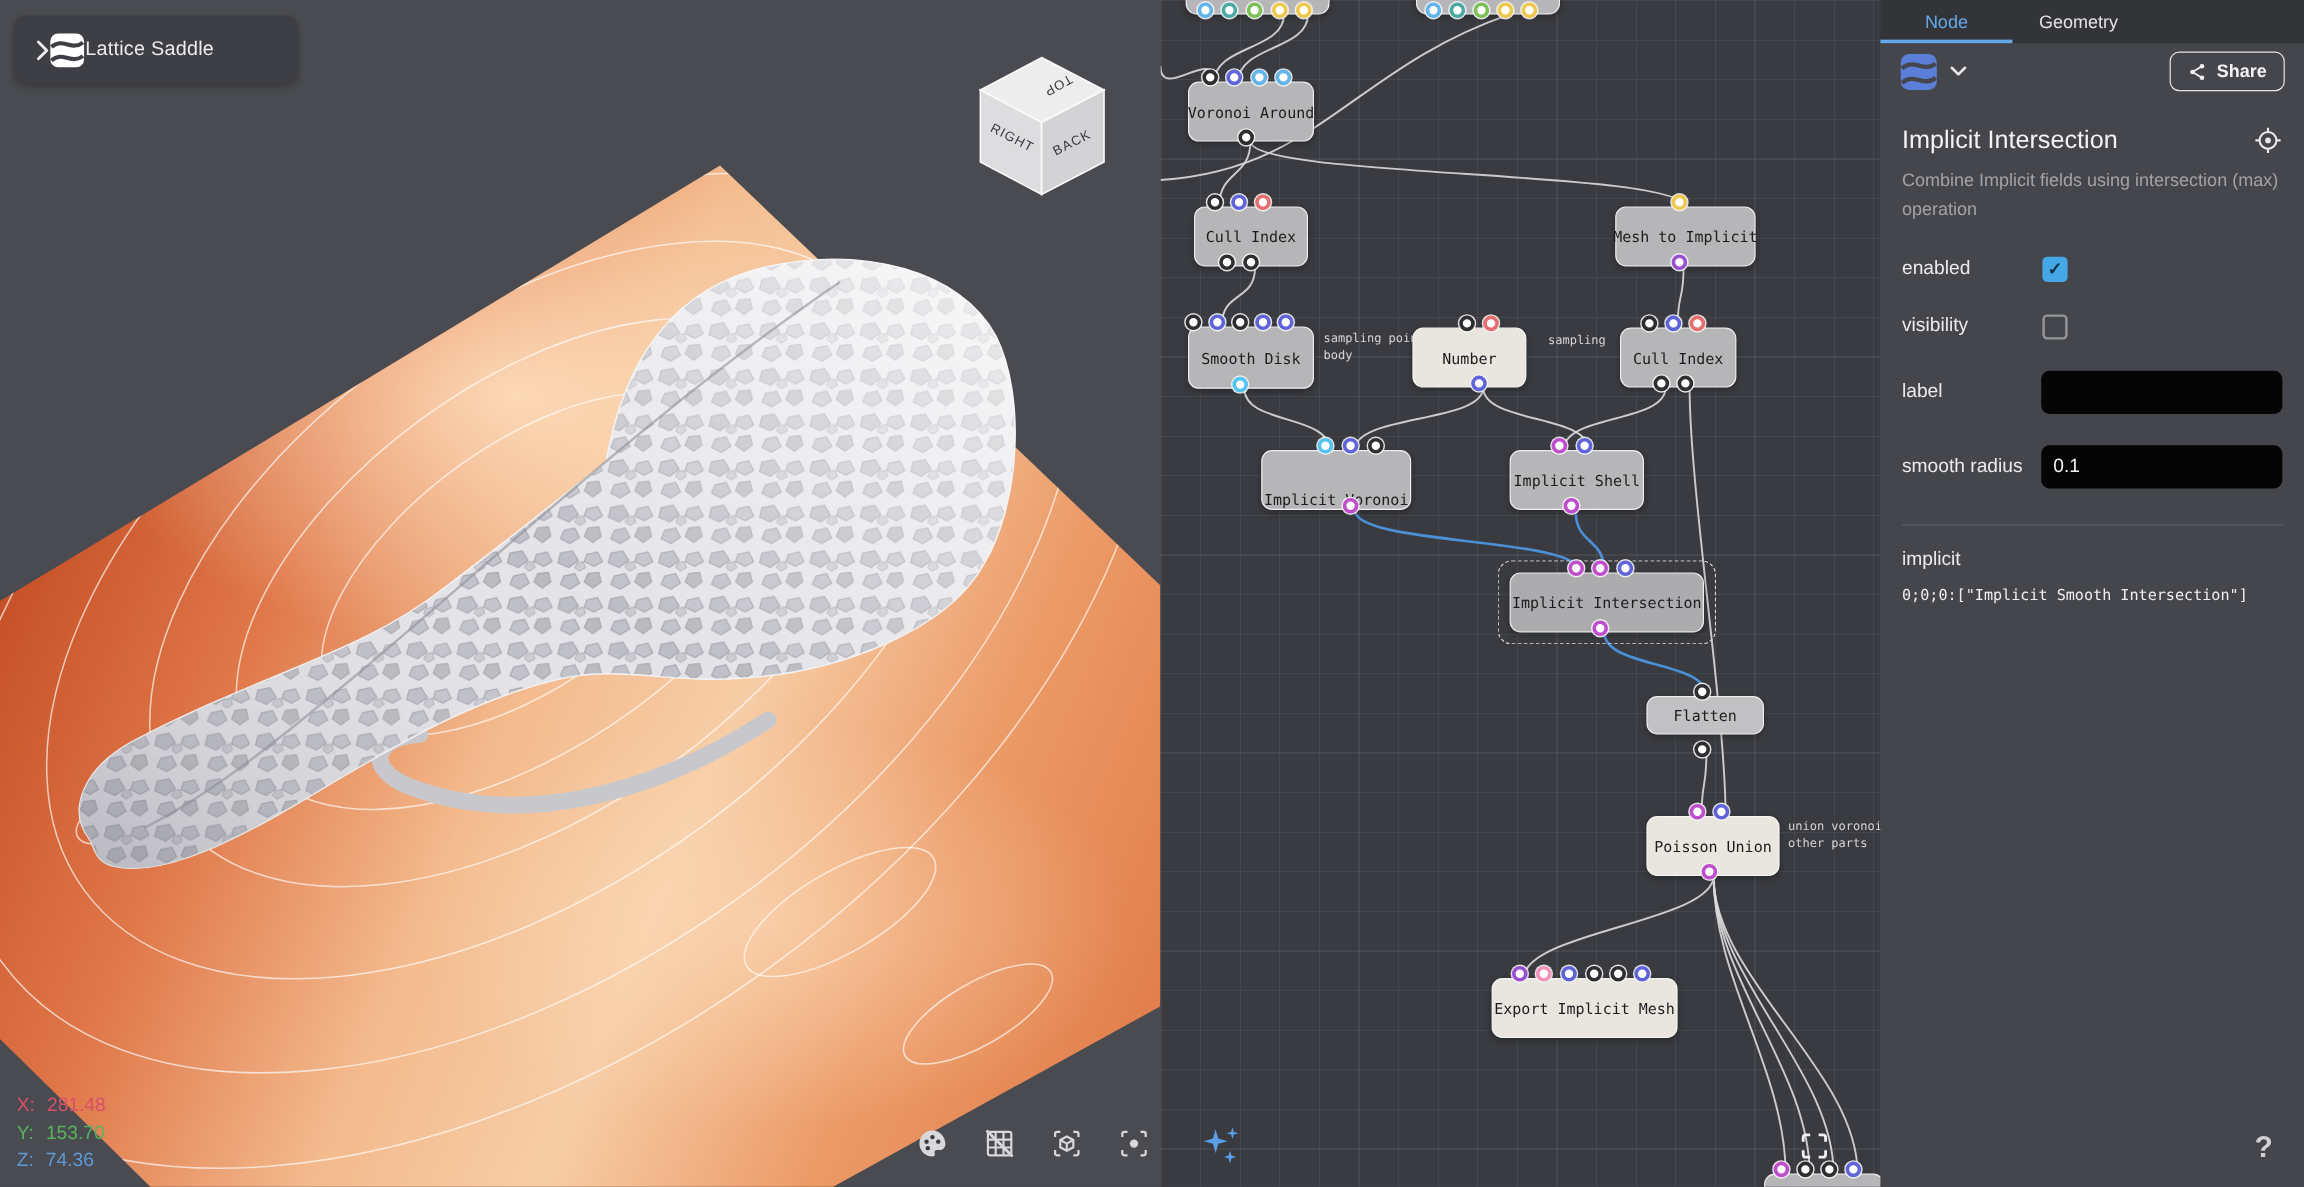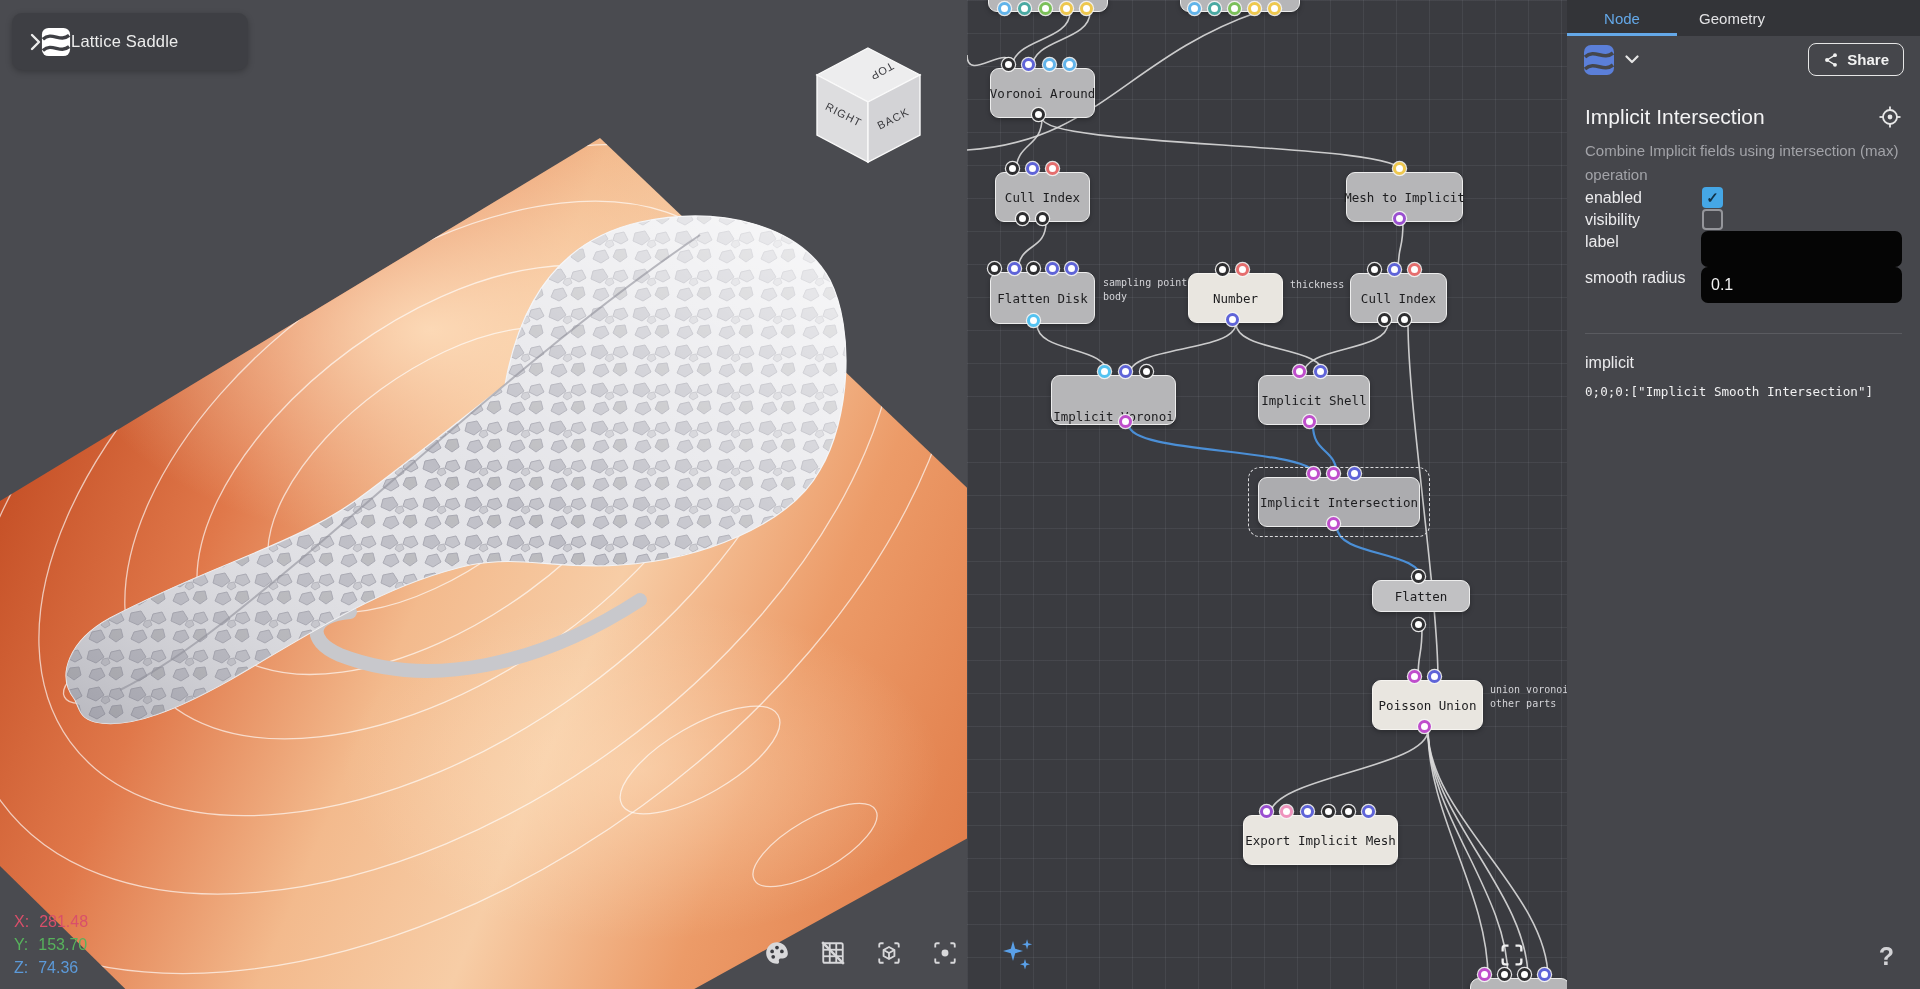--- a/index.html
+++ b/index.html
@@ -50,21 +50,21 @@
     background:transparent; cursor:pointer; }
   #tabbar { height:36px; background:#333438; display:flex; }
   .tab { width:110px; display:flex; align-items:center; justify-content:center; font-size:15px;
     color:#e3e3e5; cursor:pointer; position:relative; }
   .tab.active { color:#64a8e8; }
   .tab.active::after { content:""; position:absolute; left:0; right:0; bottom:0; height:3px; background:#64a8e8; }
   #panel-body { padding:22px 18px 0 18px; }
   #node-title-row { display:flex; align-items:center; justify-content:space-between; }
   #node-title { color:#f3f3f4; font-size:21px; font-weight:400; }
   #node-desc { margin-top:10px; color:#a2a3a8; font-size:15px; line-height:24px; width:318px; }
-  .prow { display:flex; align-items:flex-start; }
+  .prow { display:flex; align-items:center; margin-top:26px; }
   .prow .plabel { width:117px; color:#ebebed; font-size:16px; line-height:22px; }
   .chk { width:21px; height:21px; border-radius:4px; margin-top:0; cursor:pointer;
     display:flex; align-items:center; justify-content:center; }
   .chk.on { background:#45a7e6; color:#123247; font-size:15px; font-weight:bold; }
   .chk.off { border:2px solid #95969b; background:transparent; }
   .pinput { width:201px; height:30px; background:#050505; border:none; border-radius:7px; color:#f2f2f2;
     font-size:16px; padding:18px 10px; font-family:"Liberation Sans", sans-serif; }
   .pinput.tall { height:33px; }
   #divider { height:1px; background:#5a5b60; margin-top:30px; }
   #implicit-label { margin-top:20px; color:#ebebed; font-size:16px; }
@@ -267,37 +267,37 @@
       <span class="gport" style="border-color: rgb(95, 100, 216); left: 59px; top: 162px;"></span>
       <span class="gport" style="border-color: rgb(229, 110, 110); left: 79px; top: 162px;"></span>
       <span class="gport" style="border-color: rgb(46, 46, 48); left: 49px; top: 212px;"></span>
       <span class="gport" style="border-color: rgb(46, 46, 48); left: 69px; top: 212px;"></span>
       <div class="gnode" style="left: 379px; top: 172px; width: 117px; height: 50px;">
         <span class="nlabel">Mesh to Implicit</span>
       </div>
       <span class="gport" style="border-color: rgb(238, 200, 79); left: 426px; top: 162px;"></span>
       <span class="gport" style="border-color: rgb(154, 79, 208); left: 426px; top: 212px;"></span>
       <div class="gnode" style="left: 23px; top: 272px; width: 105px; height: 52px;">
-        <span class="nlabel">Flatten Disk</span>
+        <span class="nlabel">Smooth Disk</span>
       </div>
       <span class="gport" style="border-color: rgb(46, 46, 48); left: 21px; top: 262px;"></span>
       <span class="gport" style="border-color: rgb(95, 100, 216); left: 41px; top: 262px;"></span>
       <span class="gport" style="border-color: rgb(46, 46, 48); left: 60px; top: 262px;"></span>
       <span class="gport" style="border-color: rgb(95, 100, 216); left: 79px; top: 262px;"></span>
       <span class="gport" style="border-color: rgb(95, 100, 216); left: 98px; top: 262px;"></span>
       <span class="gport" style="border-color: rgb(84, 195, 241); left: 60px; top: 314px;"></span>
       <div class="gannot" style="left: 136px; top: 276px;">sampling points on
 body</div>
-      <div class="gnode cream" style="left: 221px; top: 273px; width: 95px; height: 50px;">
+      <div class="gnode cream" style="left: 210px; top: 273px; width: 95px; height: 50px;">
         <span class="nlabel">Number</span>
       </div>
       <span class="gport" style="border-color: rgb(46, 46, 48); left: 249px; top: 263px;"></span>
       <span class="gport" style="border-color: rgb(229, 110, 110); left: 269px; top: 263px;"></span>
       <span class="gport" style="border-color: rgb(95, 100, 216); left: 259px; top: 313px;"></span>
-      <div class="gannot" style="left: 323px; top: 278px;">thickness</div>
+      <div class="gannot" style="left: 323px; top: 278px;">sampling</div>
       <div class="gnode" style="left: 383px; top: 273px; width: 97px; height: 50px;">
         <span class="nlabel">Cull Index</span>
       </div>
       <span class="gport" style="border-color: rgb(46, 46, 48); left: 401px; top: 263px;"></span>
       <span class="gport" style="border-color: rgb(95, 100, 216); left: 421px; top: 263px;"></span>
       <span class="gport" style="border-color: rgb(229, 110, 110); left: 441px; top: 263px;"></span>
       <span class="gport" style="border-color: rgb(46, 46, 48); left: 411px; top: 313px;"></span>
       <span class="gport" style="border-color: rgb(46, 46, 48); left: 431px; top: 313px;"></span>
       <div class="gnode" style="left: 84px; top: 375px; width: 125px; height: 50px; align-items: flex-end;">
         <span class="nlabel">Implicit Voronoi</span>

